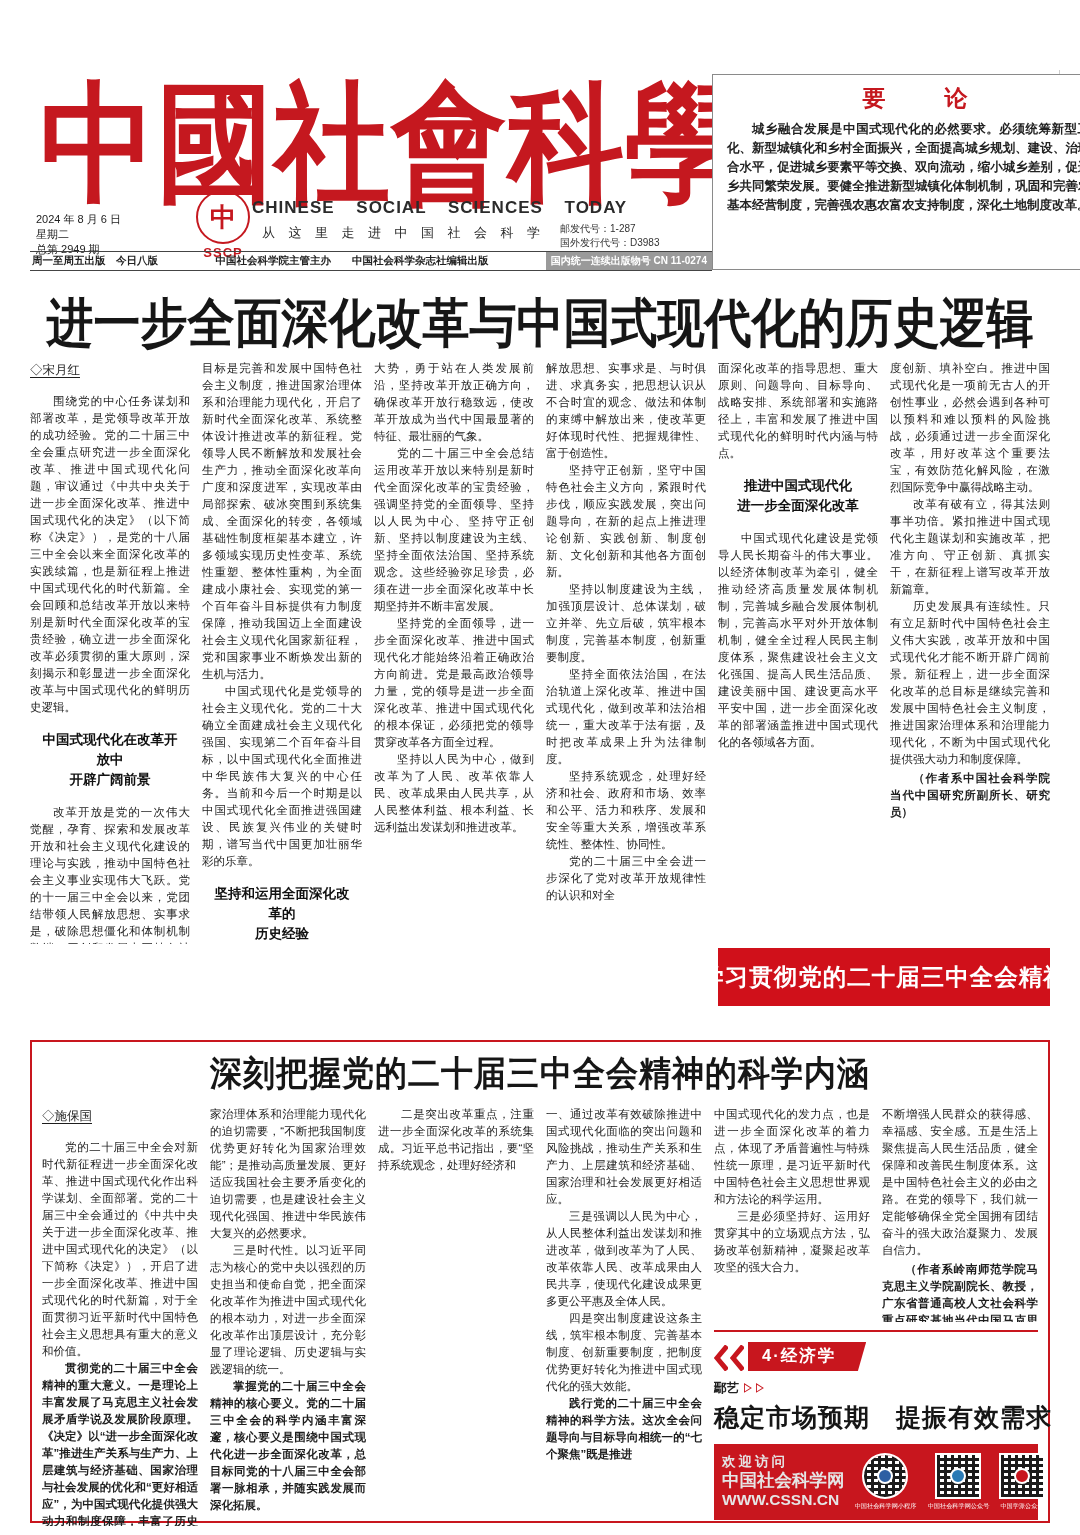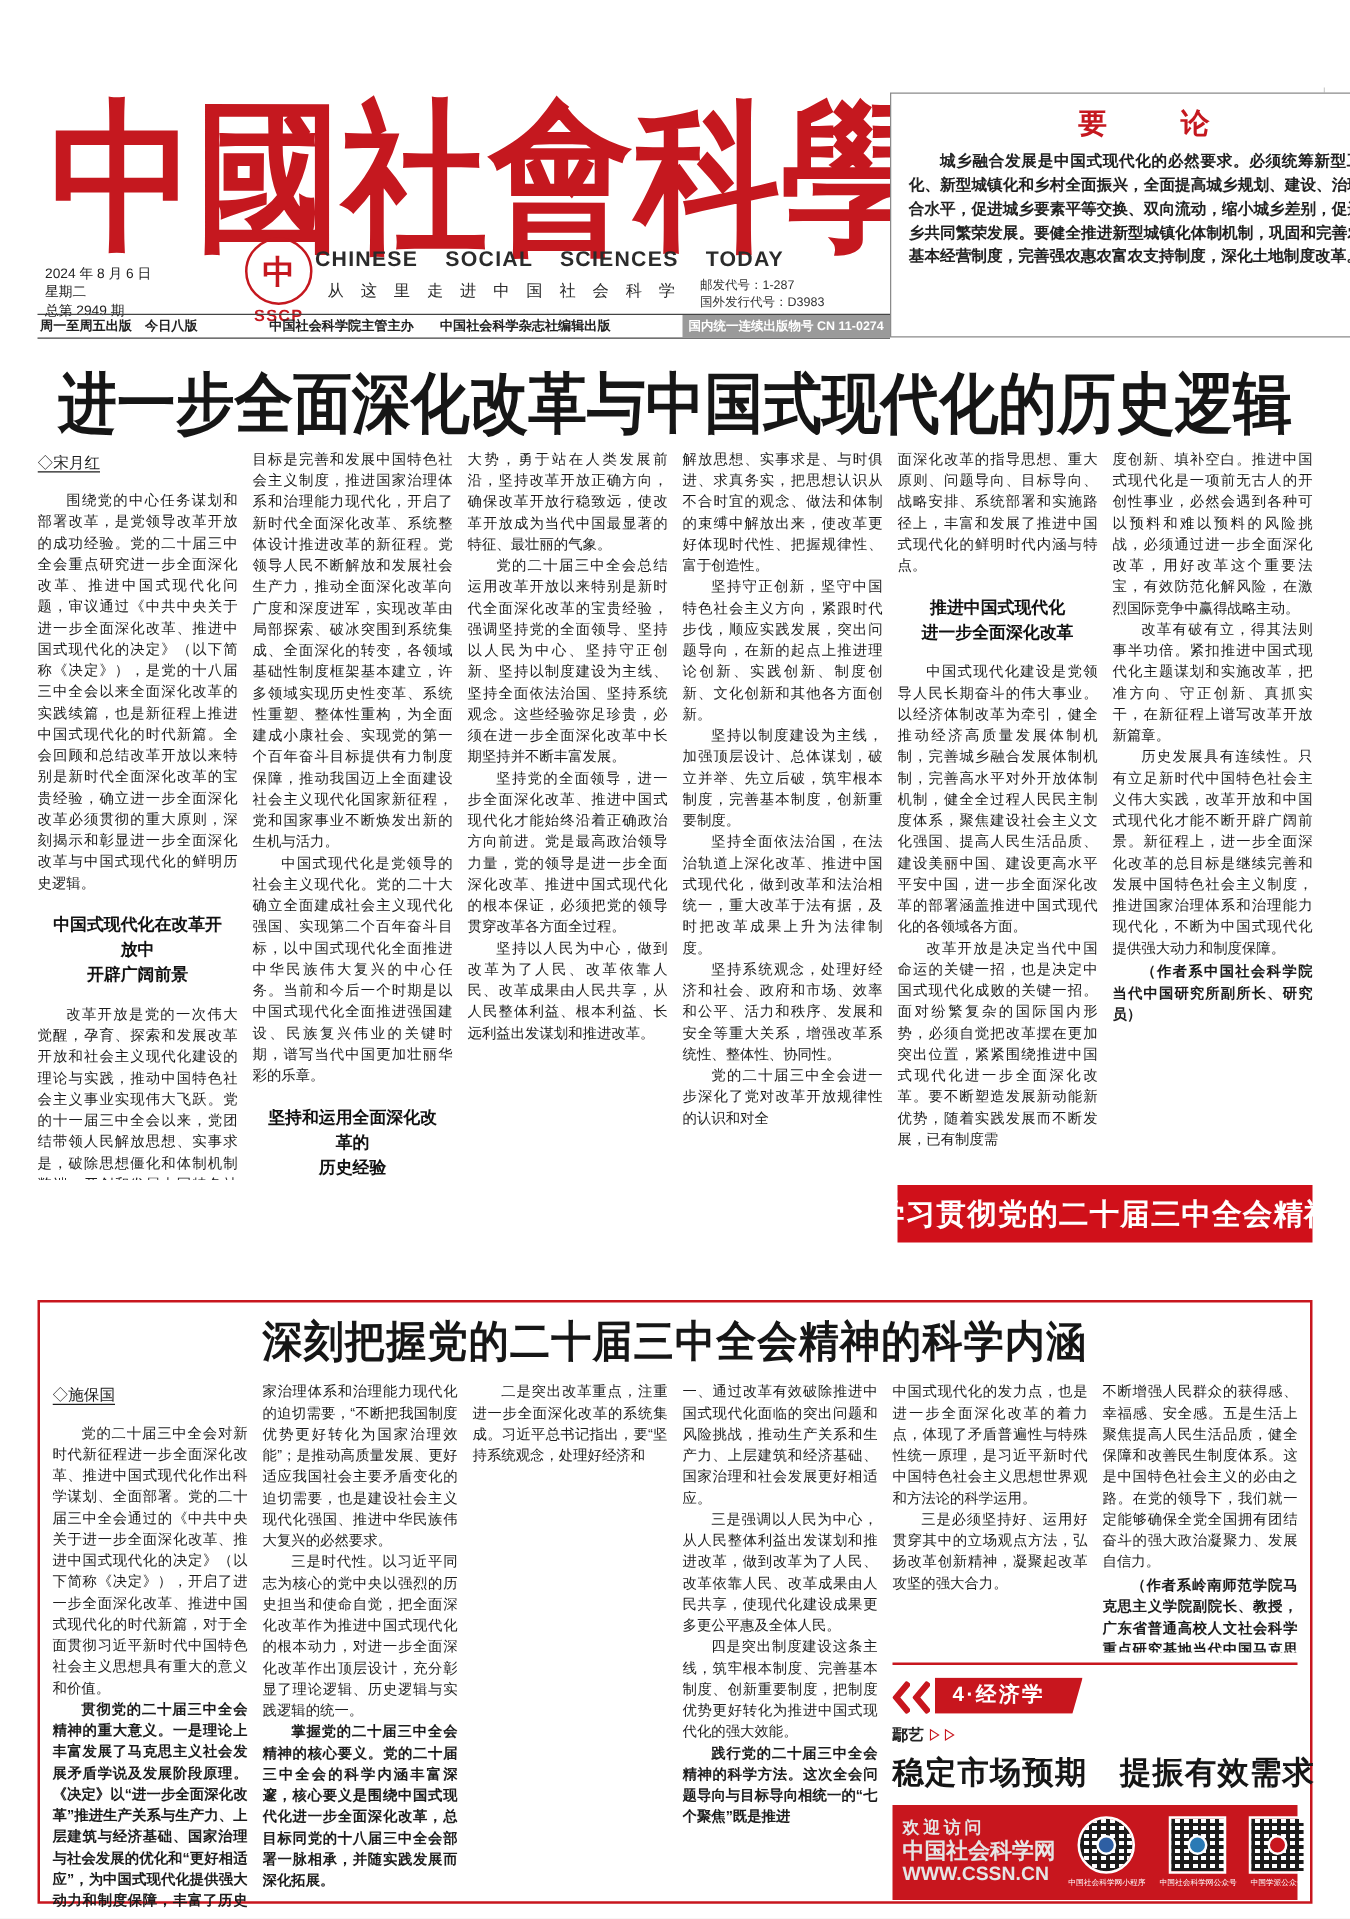--- a/index.html
+++ b/index.html
@@ -48,21 +48,21 @@
   .cols-right2 { display:flex; gap:12px; width:332px; height:580px; overflow:hidden; }
   .col { flex:1; overflow:hidden; }
   .para { font-size:11.5px; line-height:17px; color:#1d1d1d; text-align:justify; text-indent:2em; }
   .para.noindent { text-indent:0; }
   .para.bold-lead { font-weight:bold; }
   .byline { font-size:12.5px; color:#1d1d1d; margin:2px 0 14px; text-decoration:underline; text-underline-offset:3px; }
   .col-subhead { font-size:13.5px; font-weight:bold; color:#111; text-align:center; margin:14px 6px; line-height:20px; white-space:pre-line; }
   .attribution { font-size:11.5px; line-height:17px; font-weight:bold; color:#1d1d1d; text-align:justify; text-indent:2em; margin-top:2px; }
 
   
-  .banner { margin-top:8px; height:46px; background:#d0101a; color:#fff; font-weight:900;
+  .banner { margin-top:8px; height:58px; background:#d0101a; color:#fff; font-weight:900;
     font-size:23.5px; letter-spacing:1px; display:flex; align-items:center; justify-content:center; white-space:nowrap; }
 
   
   .bottom-box { position:absolute; left:30px; top:1040px; width:1020px; height:483px;
     border:2px solid #c8161e; background:#fff; padding:8px 10px 8px; }
   .bottom-headline { text-align:center; font-size:32px; font-weight:900; color:#161616; letter-spacing:1px;
     margin:2px 0 10px; transform:scaleY(1.08); white-space:nowrap; }
   .bottom-cols { display:flex; gap:12px; }
   .b-left4 { display:flex; gap:12px; width:664px; height:420px; overflow:hidden; }
   .b-right { width:324px; display:flex; flex-direction:column; }
@@ -170,21 +170,20 @@
           <p class="para">党的二十届三中全会进一步深化了党对改革开放规律性的认识和对全</p>
         </div>
       </div>
     <div class="right-wrap">
       <div class="cols-right2">
           <div class="col">
             <p class="para noindent">面深化改革的指导思想、重大原则、问题导向、目标导向、战略安排、系统部署和实施路径上，丰富和发展了推进中国式现代化的鲜明时代内涵与特点。</p>
             <h3 class="col-subhead">推进中国式现代化
 进一步全面深化改革</h3>
             <p class="para">中国式现代化建设是党领导人民长期奋斗的伟大事业。以经济体制改革为牵引，健全推动经济高质量发展体制机制，完善城乡融合发展体制机制，完善高水平对外开放体制机制，健全全过程人民民主制度体系，聚焦建设社会主义文化强国、提高人民生活品质、建设美丽中国、建设更高水平平安中国，进一步全面深化改革的部署涵盖推进中国式现代化的各领域各方面。</p>
-            <p class="para">改革开放是决定当代中国命运的关键一招，也是决定中国式现代化成败的关键一招。面对纷繁复杂的国际国内形势，必须自觉把改革摆在更加突出位置，紧紧围绕推进中国式现代化进一步全面深化改革。要不断塑造发展新动能新优势，随着实践发展而不断发展，已有制度需</p>
           </div>
           <div class="col">
             <p class="para noindent">度创新、填补空白。推进中国式现代化是一项前无古人的开创性事业，必然会遇到各种可以预料和难以预料的风险挑战，必须通过进一步全面深化改革，用好改革这个重要法宝，有效防范化解风险，在激烈国际竞争中赢得战略主动。</p>
             <p class="para">改革有破有立，得其法则事半功倍。紧扣推进中国式现代化主题谋划和实施改革，把准方向、守正创新、真抓实干，在新征程上谱写改革开放新篇章。</p>
             <p class="para">历史发展具有连续性。只有立足新时代中国特色社会主义伟大实践，改革开放和中国式现代化才能不断开辟广阔前景。新征程上，进一步全面深化改革的总目标是继续完善和发展中国特色社会主义制度，推进国家治理体系和治理能力现代化，不断为中国式现代化提供强大动力和制度保障。</p>
             <p class="attribution">（作者系中国社会科学院当代中国研究所副所长、研究员）</p>
           </div>
         </div>
       <div class="banner">学习贯彻党的二十届三中全会精神</div>
     </div>

